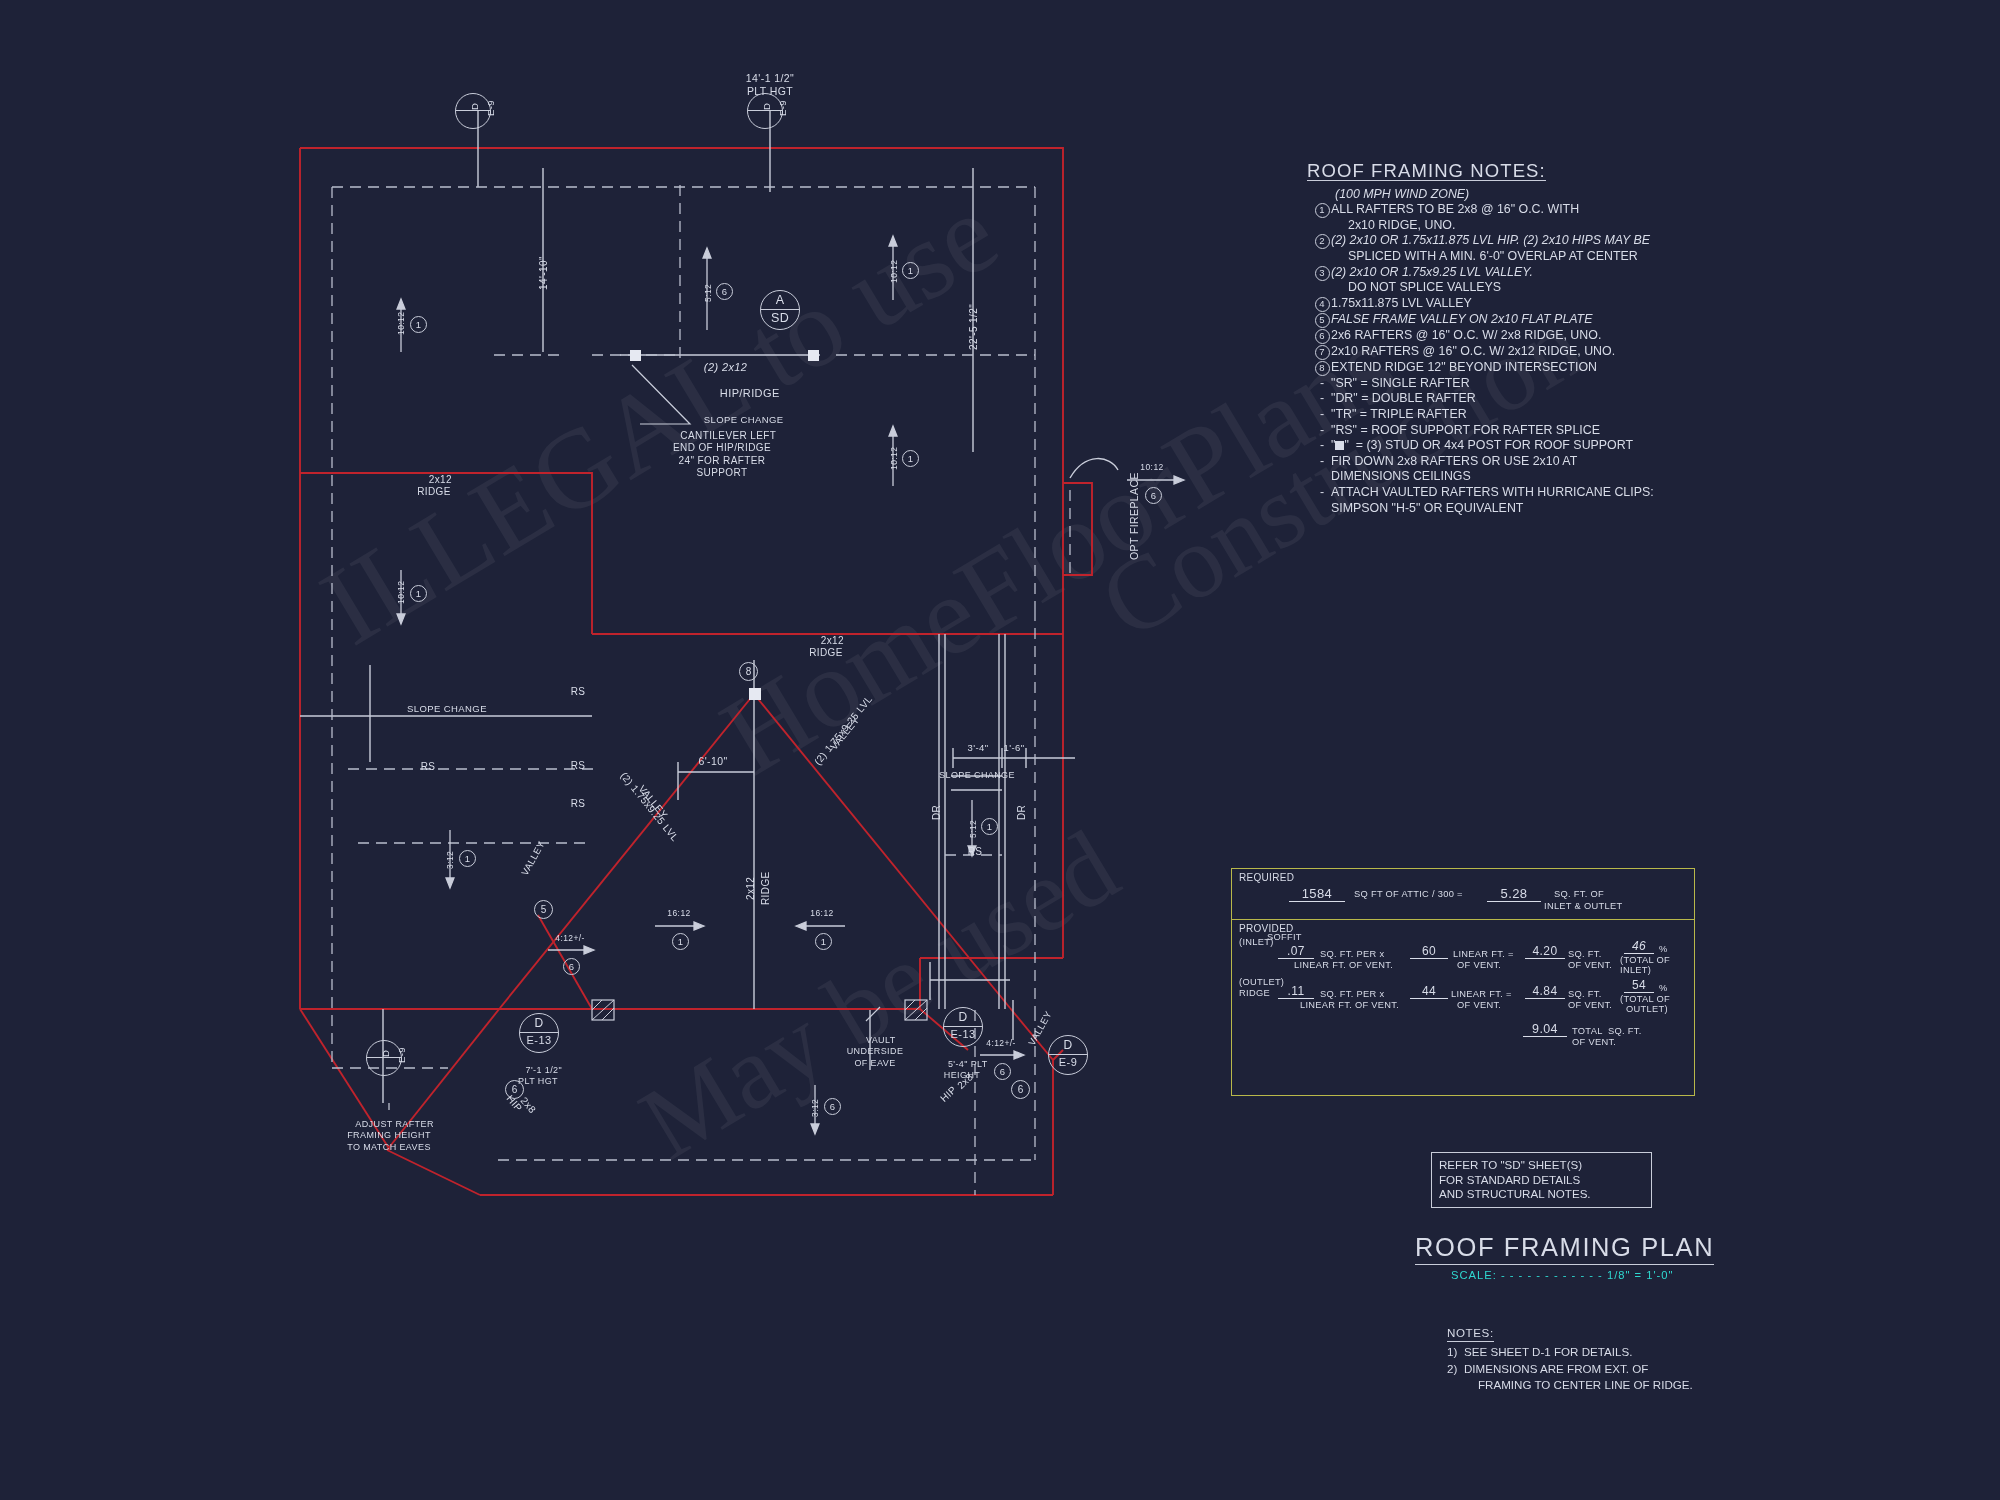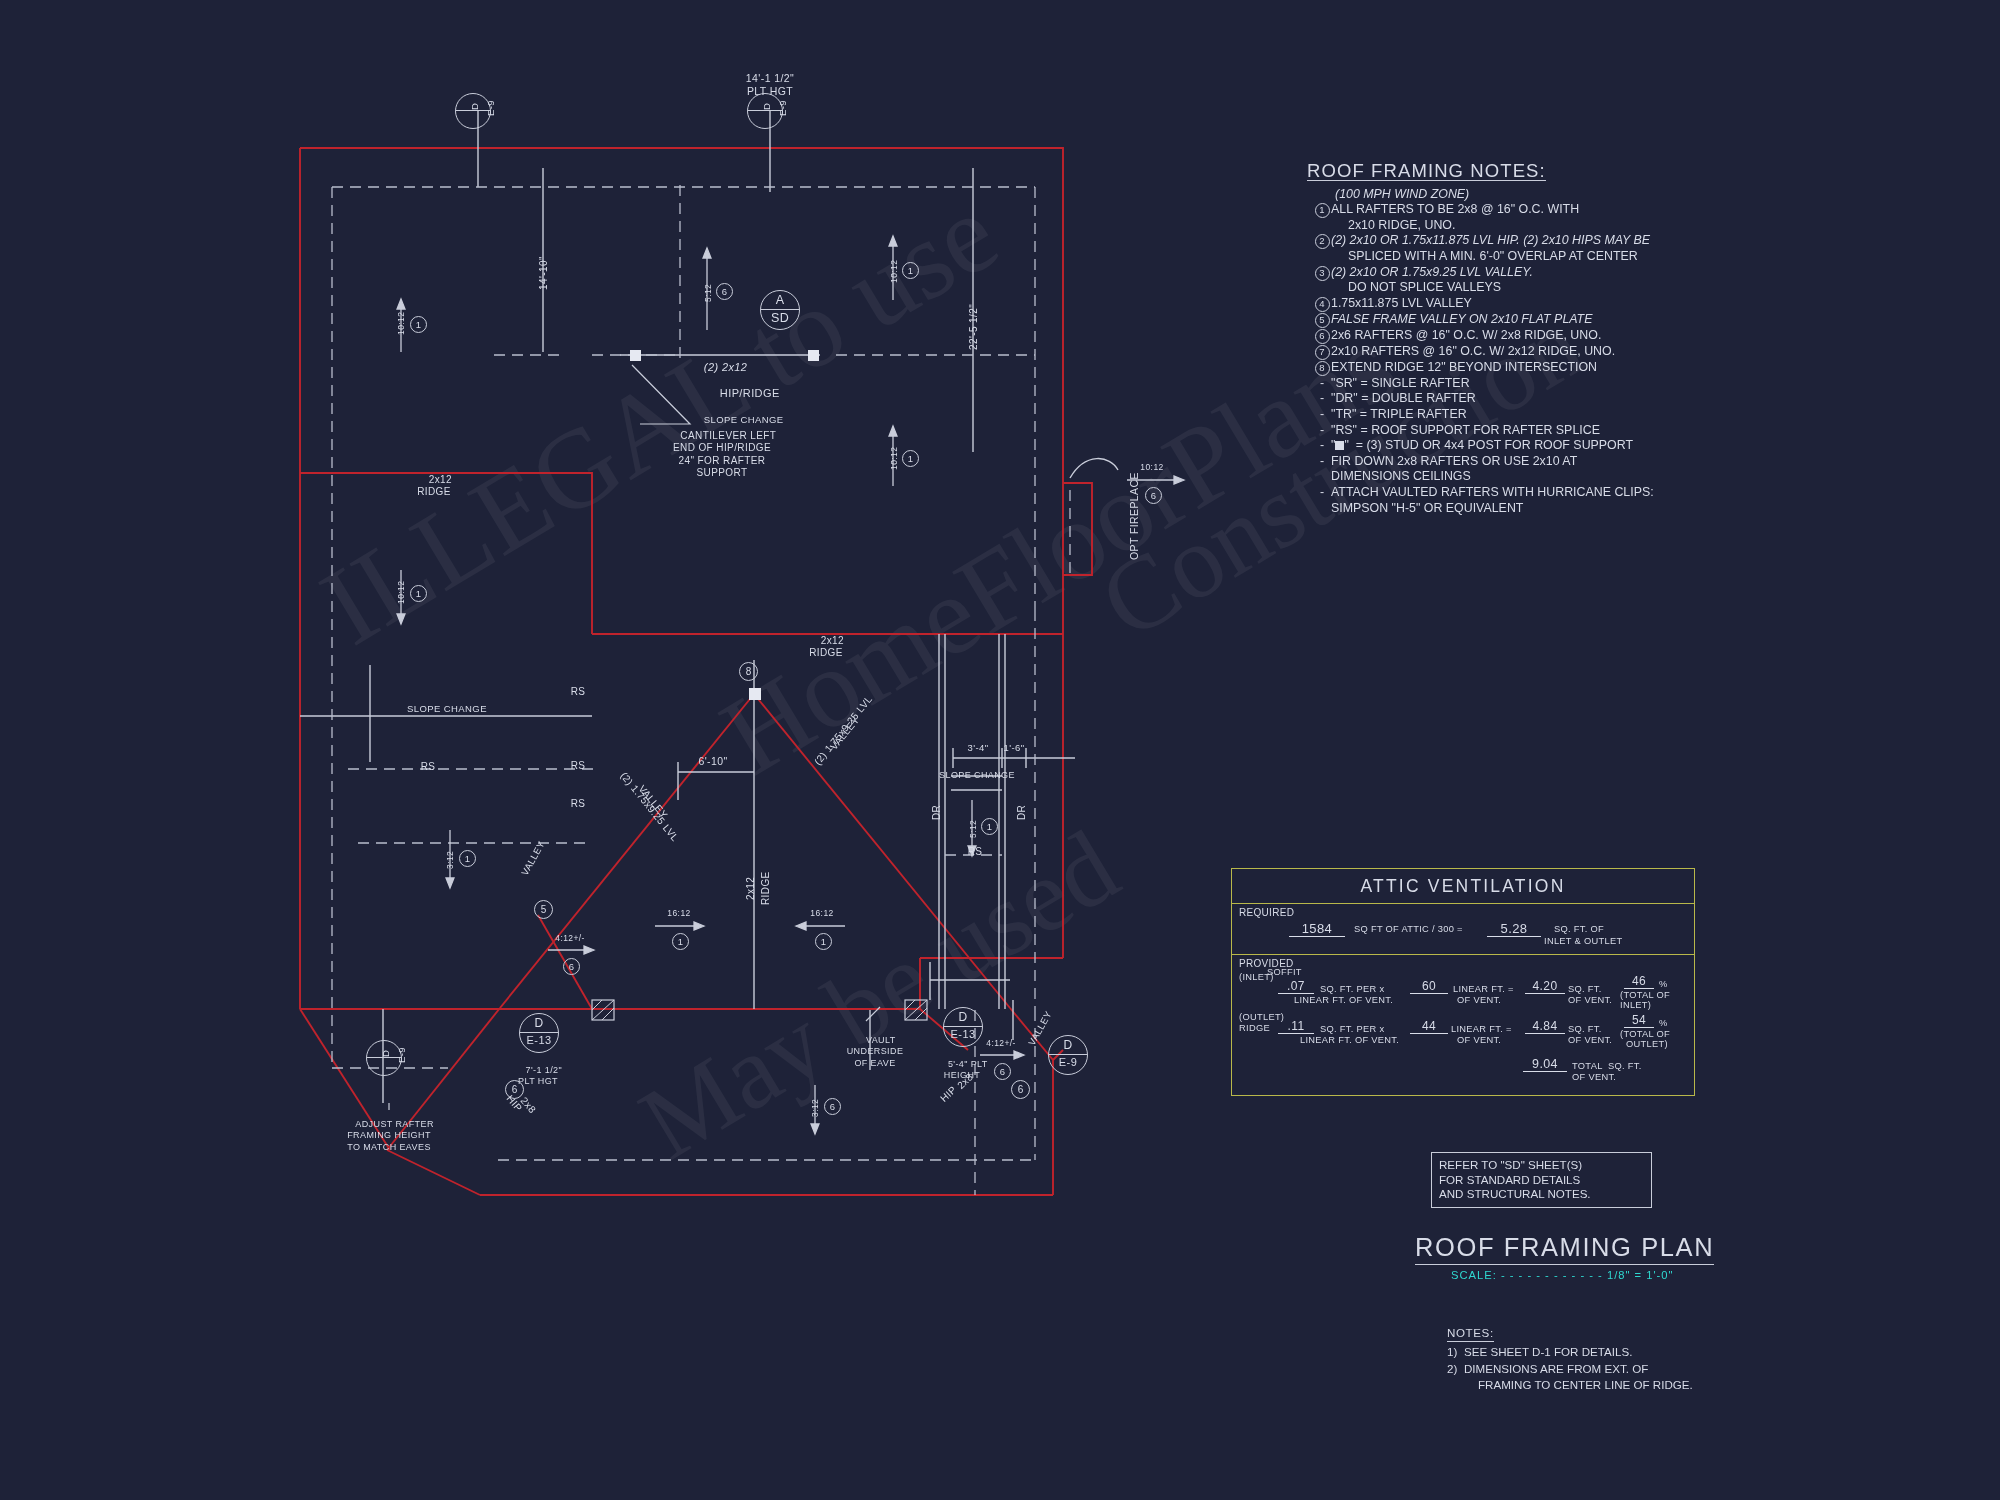--- a/index.html
+++ b/index.html
@@ -441,23 +441,20 @@
           <span class="ntext"><span>FIR DOWN 2x8 RAFTERS OR USE 2x10 AT</span><span style="display:block">DIMENSIONS CEILINGS</span></span>
         </div>
       <div class="ndash">
           <span class="nnum">-</span>
           <span class="ntext"><span>ATTACH VAULTED RAFTERS WITH HURRICANE CLIPS:</span><span style="display:block">SIMPSON "H-5" OR EQUIVALENT</span></span>
         </div>
     </div>
   </div>
 
   <div id="attic">
-    <div class="hdr">
-        <span>ATTIC VENTILATION</span>
-      </div>
 
     <div class="req">
       <div class="t" style="left:7px;top:3px;font-size:10px;">REQUIRED</div>
       <div class="v" style="left:57px;top:17px;width:56px;">1584</div>
       <div class="t" style="left:122px;top:20px;">SQ FT OF ATTIC / 300 =</div>
       <div class="v" style="left:255px;top:17px;width:54px;">5.28</div>
       <div class="t" style="left:322px;top:20px;">SQ. FT. OF</div>
       <div class="t" style="left:312px;top:32px;">INLET &amp; OUTLET</div>
     </div>
 
@@ -468,21 +465,21 @@
       <div class="t" style="left:7px;top:12px;margin-left:28px;">SOFFIT</div>
       <div class="v" style="left:46px;top:24px;width:36px;font-size:12px;">.07</div>
       <div class="t" style="left:88px;top:29px;">SQ. FT. PER x</div>
       <div class="t" style="left:62px;top:40px;">LINEAR FT. OF VENT.</div>
       <div class="v" style="left:178px;top:24px;width:38px;font-size:12px;">60</div>
       <div class="t" style="left:221px;top:29px;">LINEAR FT. =</div>
       <div class="t" style="left:225px;top:40px;">OF VENT.</div>
       <div class="v" style="left:293px;top:24px;width:40px;font-size:12px;">4.20</div>
       <div class="t" style="left:336px;top:29px;">SQ. FT.</div>
       <div class="t" style="left:336px;top:40px;">OF VENT.</div>
-      <div class="v" style="left:392px;top:19px;width:30px;font-size:12px;">46</div>
+      <div class="v" style="left:392px;top:19px;width:30px;font-size:12px;font-style:italic;">46</div>
       <div class="t" style="left:427px;top:24px;">%</div>
       <div class="t" style="left:388px;top:35px;">(TOTAL OF</div>
       <div class="t" style="left:388px;top:45px;">INLET)</div>
 
       <div class="t" style="left:7px;top:57px;">(OUTLET)</div>
       <div class="t" style="left:7px;top:68px;">RIDGE</div>
       <div class="v" style="left:46px;top:64px;width:36px;font-size:12px;">.11</div>
       <div class="t" style="left:88px;top:69px;">SQ. FT. PER x</div>
       <div class="t" style="left:68px;top:80px;">LINEAR FT. OF VENT.</div>
       <div class="v" style="left:178px;top:64px;width:38px;font-size:12px;">44</div>

